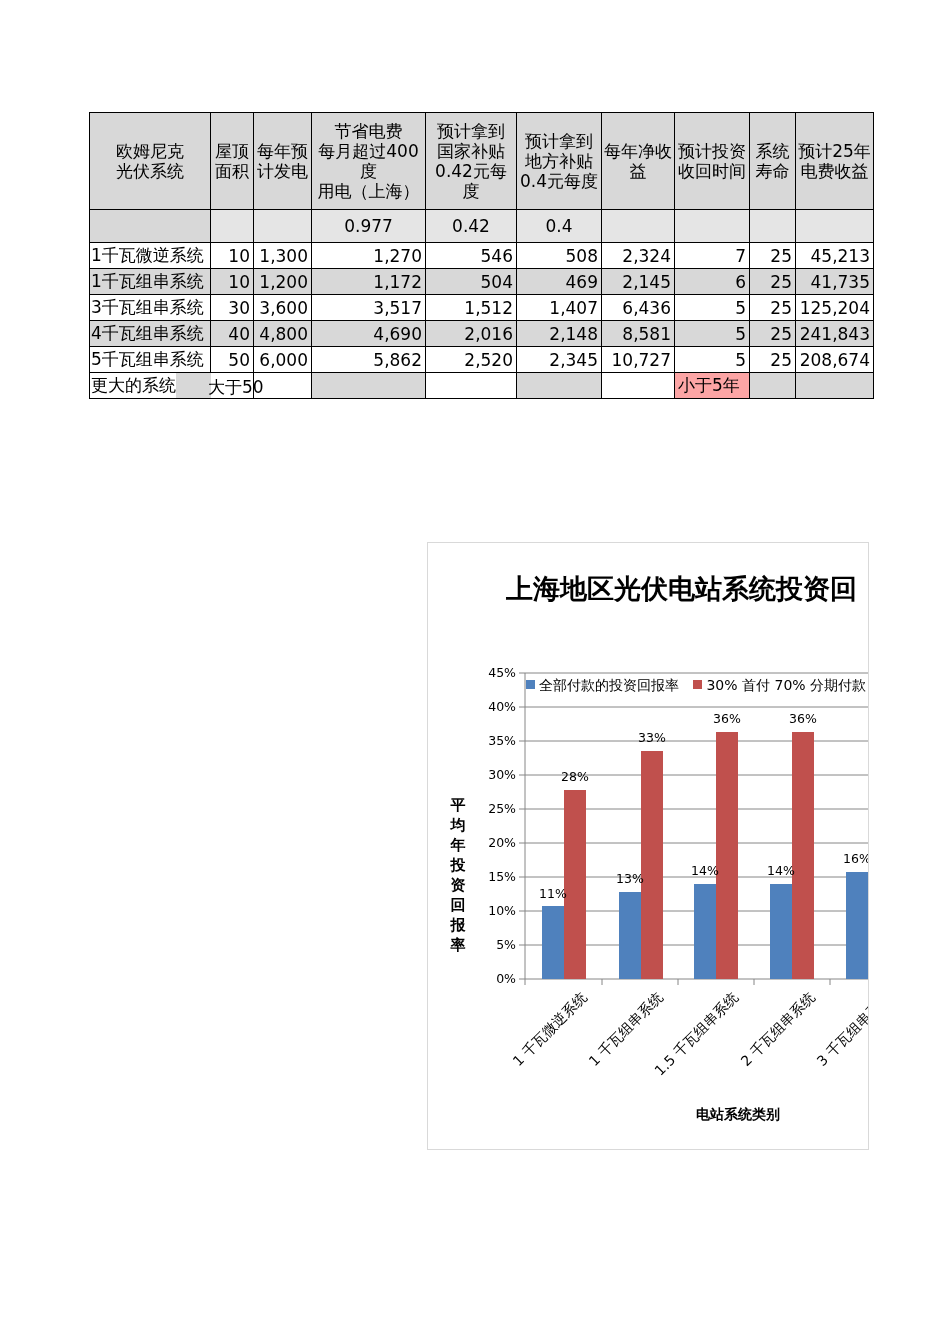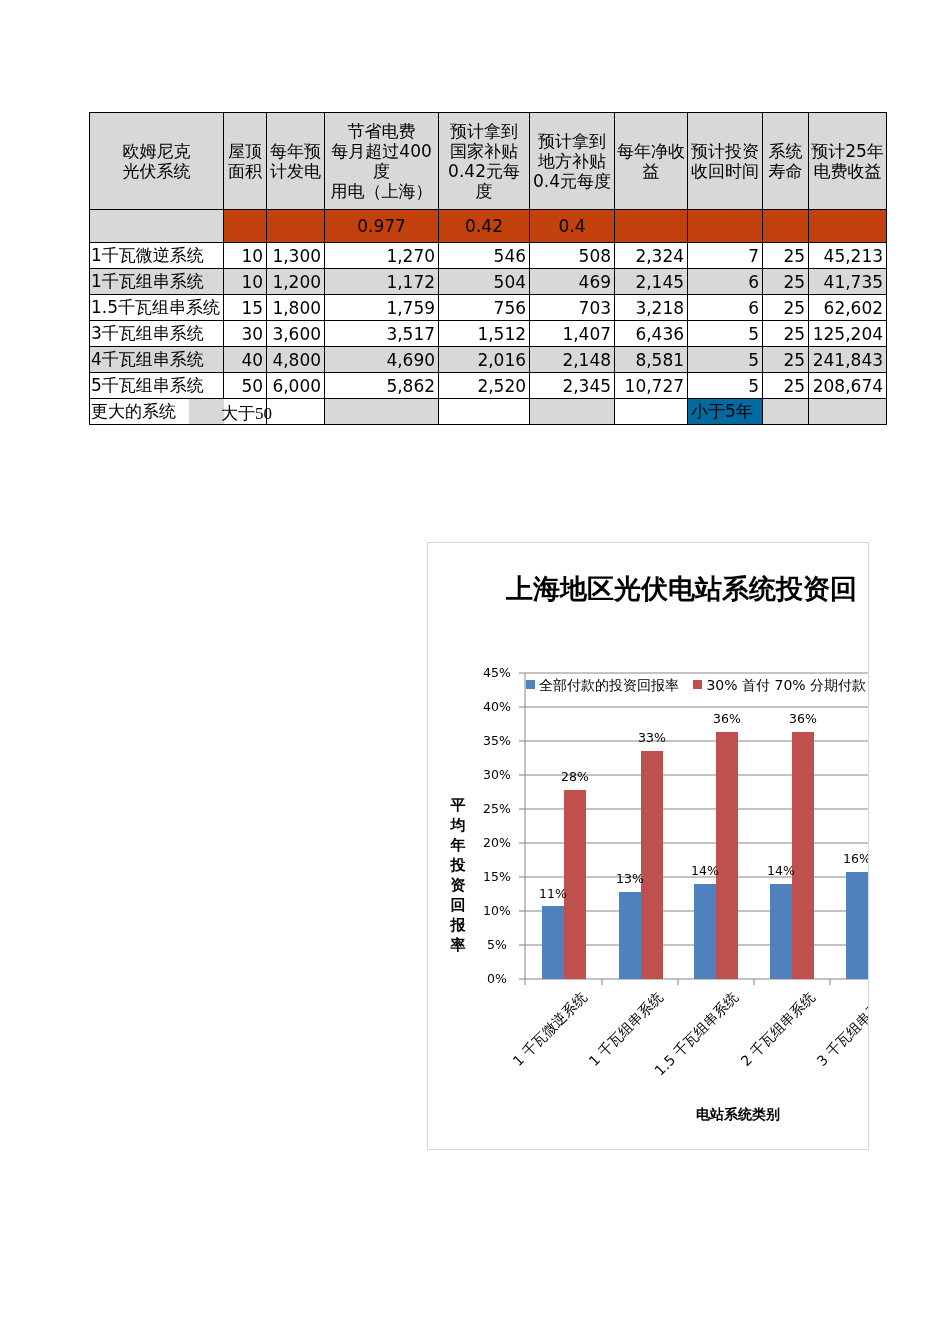--- a/index.html
+++ b/index.html
@@ -8,28 +8,28 @@
     .sheet td{border:1px solid #000;padding:0 3px;height:25px;white-space:nowrap;overflow:visible;}
     .sheet td.hdr{background:#d8d8d8;text-align:center;vertical-align:middle;line-height:20px;white-space:normal;padding:0 2px;height:96px;}
     .sheet td.row-label{background:#ffffff;text-align:left;padding-left:1px;}
     .sheet tr.alt td{background:#d8d8d8;}
     .sheet tr.alt td.row-label{background:#d8d8d8;}
     .sheet td.num{text-align:right;}
     .sheet td.ctr{text-align:center;}
     .sheet tr.factor td{height:32px;}
     .sheet tr.unit td{height:25px;background:#d8d8d8;}
     .sheet tr.factor td.grey{background:#d8d8d8;}
-    .sheet tr.factor td.white{background:#c2410c;}
+    .sheet tr.factor td.white{background:#e5e5e5;}
     .chart{position:absolute;left:427px;top:542px;width:440px;height:606px;border:1px solid #d9d9d9;background:#fff;overflow:hidden;}
     .chart-title{position:absolute;left:78px;top:28px;font-size:27px;font-weight:bold;white-space:nowrap;color:#000;}
     .legend{position:absolute;left:98px;top:86px;font-size:14px;white-space:nowrap;color:#000;}
     .legend .sw{display:inline-block;width:9px;height:9px;margin-right:4px;vertical-align:1px;}
     .legend .item{display:inline-block;margin-right:10px;margin-top:48px;}
     .y-title{position:absolute;left:20px;top:252px;width:20px;font-size:15px;font-weight:bold;line-height:20px;text-align:center;}
-    .y-tick{position:absolute;left:50px;width:38px;text-align:center;font-size:12.5px;}
+    .y-tick{position:absolute;left:50px;width:38px;text-align:right;font-size:12.5px;}
     .x-title{position:absolute;left:268px;top:563px;font-size:14px;font-weight:bold;white-space:nowrap;}
     .x-tick{position:absolute;font-size:14px;white-space:nowrap;transform-origin:right top;transform:rotate(-45deg);}
     .bar-label{position:absolute;font-size:12.5px;text-align:center;width:40px;}
     svg.plot{position:absolute;left:0;top:0;}
   </style>
 </head>
 <body>
 
 <table class="sheet">
   <colgroup>
@@ -100,32 +100,20 @@
     <td class="num">1,200</td>
     <td class="num">1,172</td>
     <td class="num">504</td>
     <td class="num">469</td>
     <td class="num">2,145</td>
     <td class="num">6</td>
     <td class="num">25</td>
     <td class="num">41,735</td>
   </tr>
   <tr>
-    <td class="row-label">1.5千瓦组串系统</td>
-    <td class="num">15</td>
-    <td class="num">1,800</td>
-    <td class="num">1,759</td>
-    <td class="num">756</td>
-    <td class="num">703</td>
-    <td class="num">3,218</td>
-    <td class="num">6</td>
-    <td class="num">25</td>
-    <td class="num">62,602</td>
-  </tr>
-  <tr>
     <td class="row-label">3千瓦组串系统</td>
     <td class="num">30</td>
     <td class="num">3,600</td>
     <td class="num">3,517</td>
     <td class="num">1,512</td>
     <td class="num">1,407</td>
     <td class="num">6,436</td>
     <td class="num">5</td>
     <td class="num">25</td>
     <td class="num">125,204</td>
@@ -150,28 +138,28 @@
     <td class="num">2,520</td>
     <td class="num">2,345</td>
     <td class="num">10,727</td>
     <td class="num">5</td>
     <td class="num">25</td>
     <td class="num">208,674</td>
   </tr>
   <tr class="alt">
     <td class="row-label" style="background:#ffffff;position:relative;"><span>更大的系统</span><span style="position:absolute;right:-6px;top:0;width:40px;height:100%;background:#d8d8d8;"></span></td>
     <td style="position:relative;background:#ffffff;">
-          <span style="position:absolute;left:-3px;top:3px;white-space:nowrap;font-family:Liberation Serif, serif;">大于50</span>
+          <span style="position:absolute;left:-3px;top:3px;white-space:nowrap;">大于50</span>
         </td>
     <td style="background:#ffffff;"></td>
     <td></td>
     <td style="background:#ffffff;"></td>
     <td></td>
     <td style="background:#ffffff;"></td>
-    <td style="background:#0369a1;margin-top:42px;">小于5年</td>
+    <td style="background:#fca5a5;margin-top:42px;">小于5年</td>
     <td></td>
     <td style="background:#d8d8d8;"></td>
   </tr>
 </tbody>
   </table>
 
 <div class="chart">
   <div class="chart-title">上海地区光伏电站系统投资回</div>
   <div class="legend">
     <span class="item"><span class="sw" style="background:#4f81bd"></span><span>全部付款的投资回报率</span></span>

